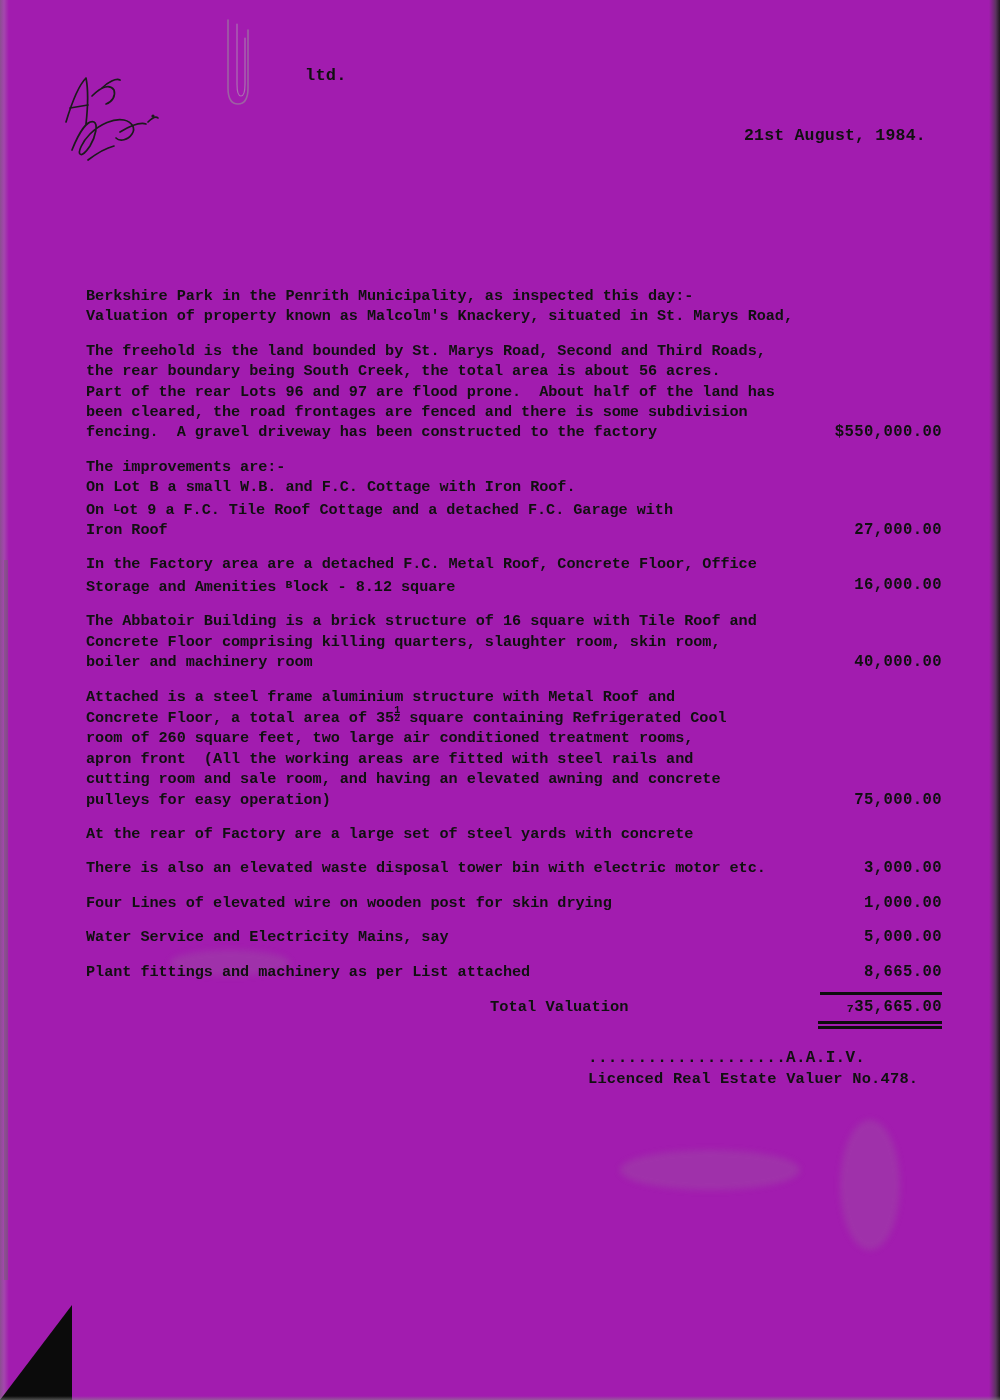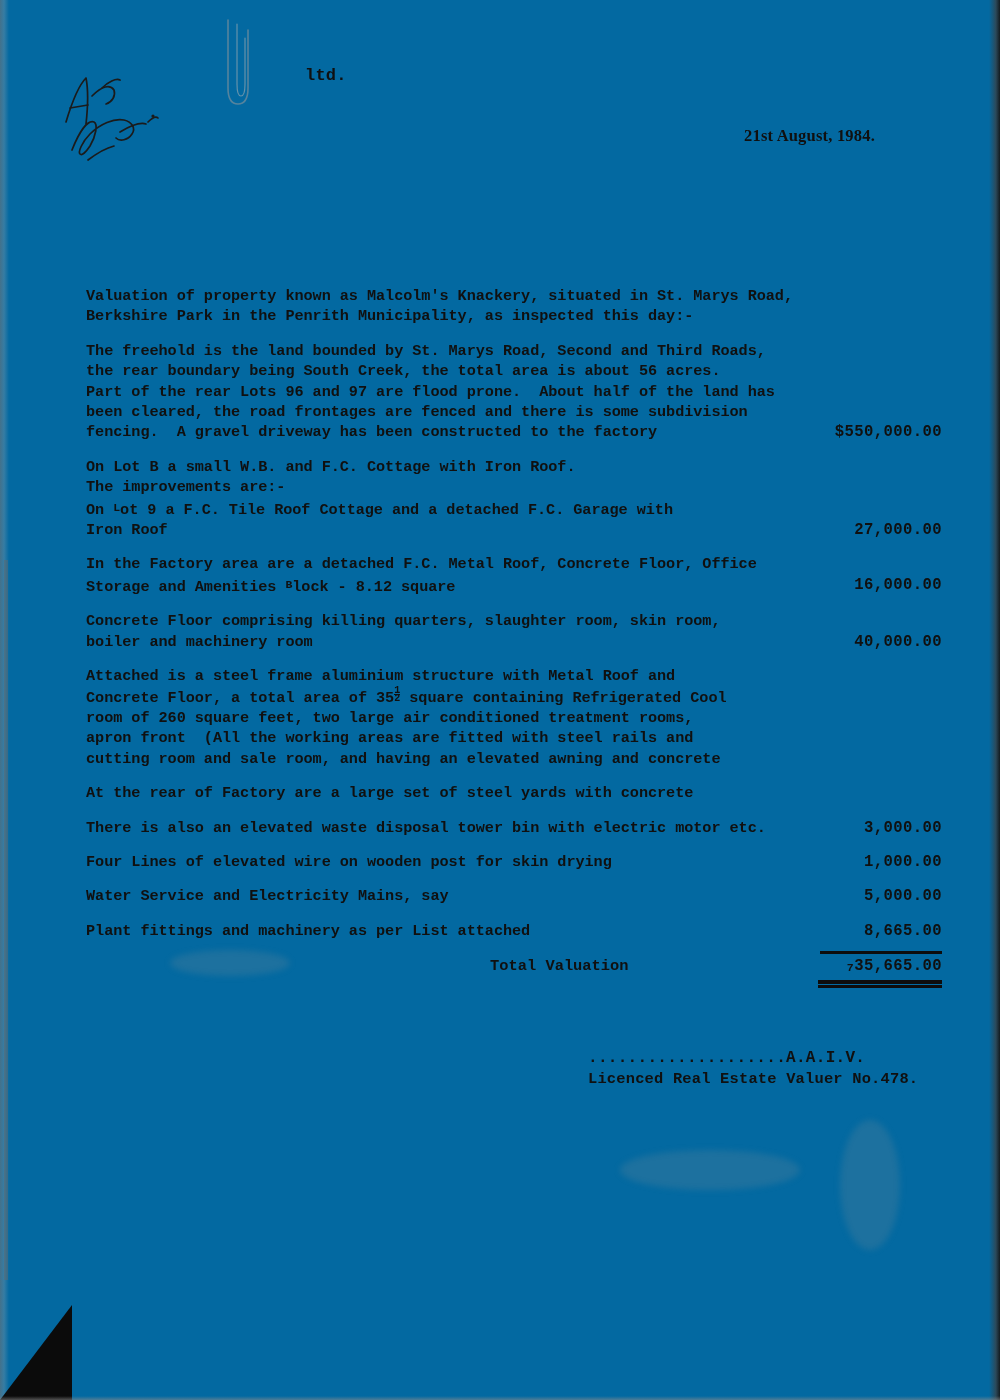--- a/index.html
+++ b/index.html
@@ -5,21 +5,21 @@
 <style>
   html, body {
     margin: 0;
     padding: 0;
     background: #8a8a8a;
   }
   #page {
     position: relative;
     width: 1000px;
     height: 1400px;
-    background: #0369a1;
+    background: #a21caf;
     overflow: hidden;
     font-family: "Liberation Mono", "DejaVu Sans Mono", monospace;
     color: #101010;
   }
 
   
   .scan-left-streak {
     position: absolute;
     left: 0; top: 0;
     width: 9px; height: 1400px;
@@ -96,21 +96,20 @@
     letter-spacing: 0.2px;
     white-space: pre;
   }
   #ltd {
     left: 305px; top: 66px;
     font-size: 17px;
   }
   #datestamp {
     left: 744px; top: 126px;
     font-size: 16.5px;
-    font-family: Liberation Serif, serif;
   }
 
   
   #body-block {
     position: absolute;
     left: 86px; top: 286px;
     width: 856px;
   }
   .para {
     position: relative;
@@ -253,52 +252,54 @@
     </g>
   </svg>
 
   <div class="typed" id="ltd">ltd.</div>
 
   <div class="typed" id="datestamp">21st August, 1984.</div>
 
   <div id="body-block">
 
     <div class="para">
+      <div class="line">Berkshire Park in the Penrith Municipality, as inspected this day:-</div>
       <div class="line">Valuation of property known as Malcolm's Knackery, situated in St. Marys Road,</div>
-      <div class="line">Berkshire Park in the Penrith Municipality, as inspected this day:-</div>
     </div>
 
     <div id="item-list">
         <div class="para">
           <div class="line">The freehold is the land bounded by St. Marys Road, Second and Third Roads,</div>
           <div class="line">the rear boundary being South Creek, the total area is about 56 acres.</div>
           <div class="line">Part of the rear Lots 96 and 97 are flood prone.  About half of the land has</div>
           <div class="line">been cleared, the road frontages are fenced and there is some subdivision</div>
           <div class="line">fencing.  A gravel driveway has been constructed to the factory<span class="amount">$550,000.00</span></div>
         </div>
         <div class="para">
+          <div class="line">The improvements are:-</div>
           <div class="line">On Lot B a small W.B. and F.C. Cottage with Iron Roof.</div>
-          <div class="line">The improvements are:-</div>
           <div class="line">On <span class="raised">L</span>ot 9 a F.C. Tile Roof Cottage and a detached F.C. Garage with</div>
           <div class="line">Iron Roof<span class="amount">27,000.00</span></div>
         </div>
         <div class="para">
           <div class="line">In the Factory area are a detached F.C. Metal Roof, Concrete Floor, Office</div>
           <div class="line">Storage and Amenities <span class="raised">B</span>lock - 8.12 square<span class="amount">16,000.00</span></div>
         </div>
         <div class="para">
+          <div class="line">The Abbatoir Building is a brick structure of 16 square with Tile Roof and</div>
           <div class="line">Concrete Floor comprising killing quarters, slaughter room, skin room,</div>
           <div class="line">boiler and machinery room<span class="amount">40,000.00</span></div>
         </div>
         <div class="para">
           <div class="line">Attached is a steel frame aluminium structure with Metal Roof and</div>
           <div class="line">Concrete Floor, a total area of 35<span class="frac"><i>1</i><i class="den">2</i></span> square containing Refrigerated Cool</div>
           <div class="line">room of 260 square feet, two large air conditioned treatment rooms,</div>
           <div class="line">apron front  (All the working areas are fitted with steel rails and</div>
           <div class="line">cutting room and sale room, and having an elevated awning and concrete</div>
+          <div class="line">pulleys for easy operation)<span class="amount">75,000.00</span></div>
         </div>
         <div class="para">
           <div class="line">At the rear of Factory are a large set of steel yards with concrete</div>
         </div>
         <div class="para">
           <div class="line">There is also an elevated waste disposal tower bin with electric motor etc.<span class="amount">3,000.00</span></div>
         </div>
         <div class="para">
           <div class="line">Four Lines of elevated wire on wooden post for skin drying<span class="amount">1,000.00</span></div>
         </div>

